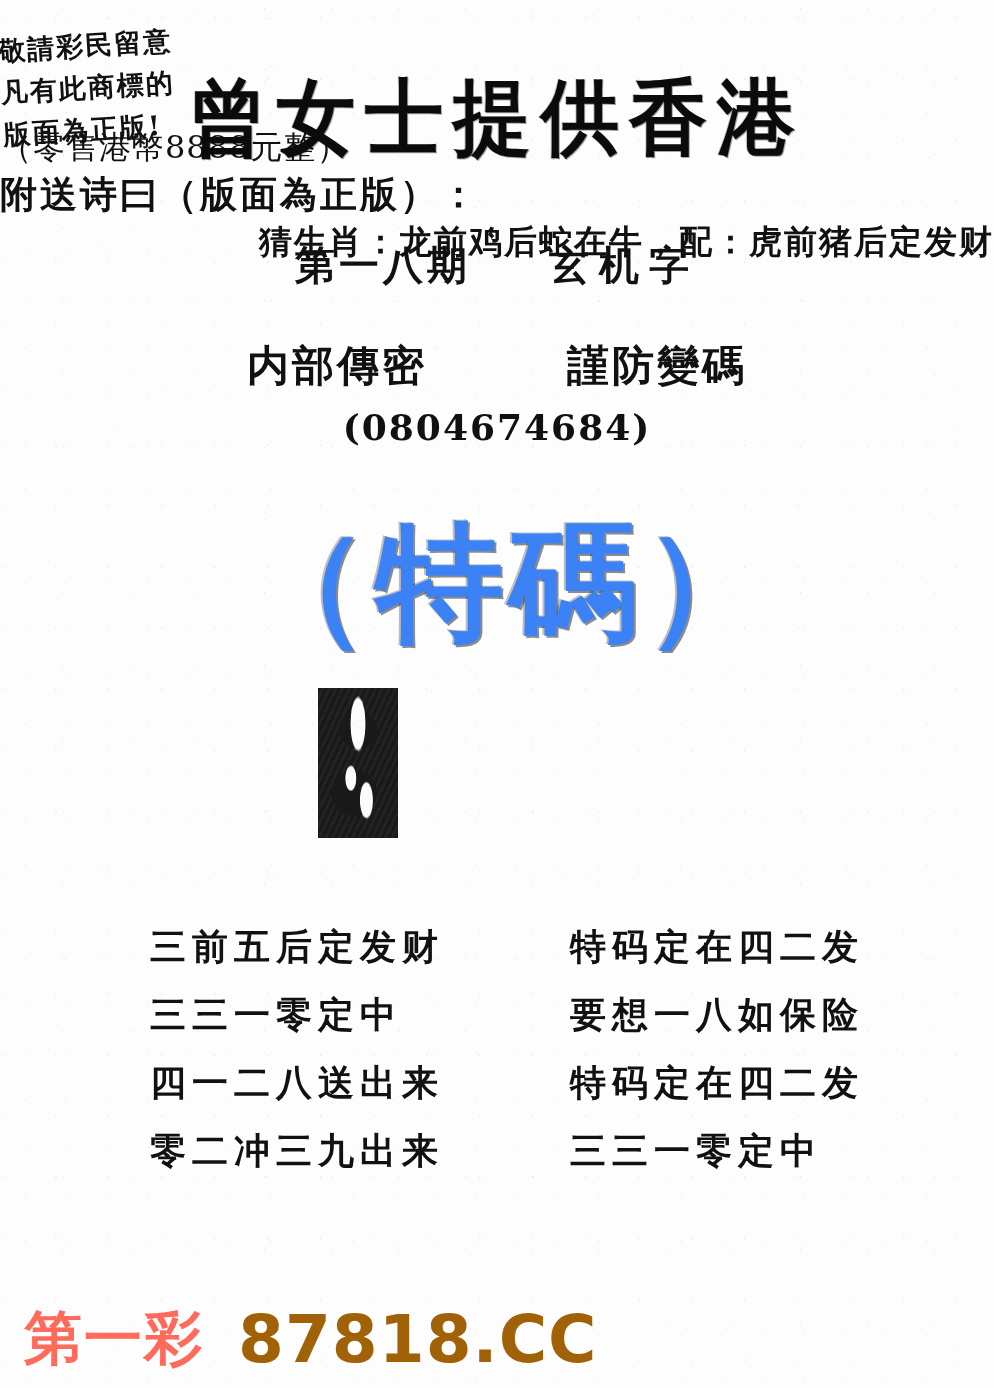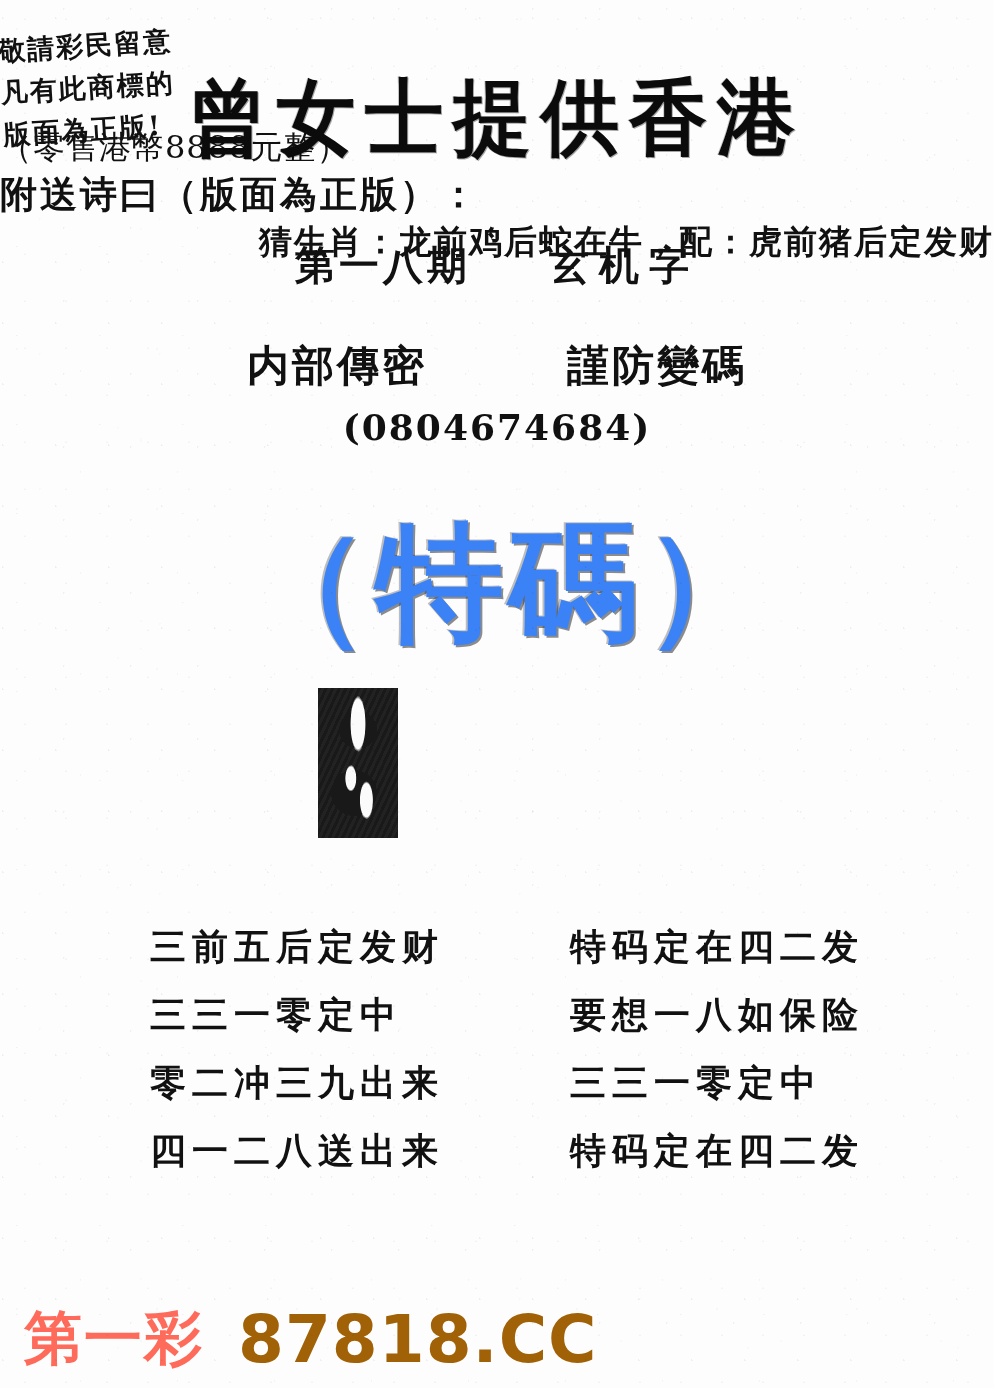--- a/index.html
+++ b/index.html
@@ -263,26 +263,26 @@
   <div class="poem">
     <div class="poem-row">
       <span class="col-l">三前五后定发财</span>
       <span class="col-r">特码定在四二发</span>
     </div>
     <div class="poem-row">
       <span class="col-l">三三一零定中</span>
       <span class="col-r">要想一八如保险</span>
     </div>
     <div class="poem-row">
+      <span class="col-l">四一二八送出来</span>
+      <span class="col-r">特码定在四二发</span>
+    </div>
+    <div class="poem-row">
       <span class="col-l">零二冲三九出来</span>
       <span class="col-r">三三一零定中</span>
-    </div>
-    <div class="poem-row">
-      <span class="col-l">四一二八送出来</span>
-      <span class="col-r">特码定在四二发</span>
     </div>
   </div>
 
   <div class="zodiac">猜生肖：龙前鸡后蛇在牛，配：虎前猪后定发财</div>
 
   <div class="footer">
     <span class="brand">第一彩</span>
     <span class="site">87818.CC</span>
   </div>
 

